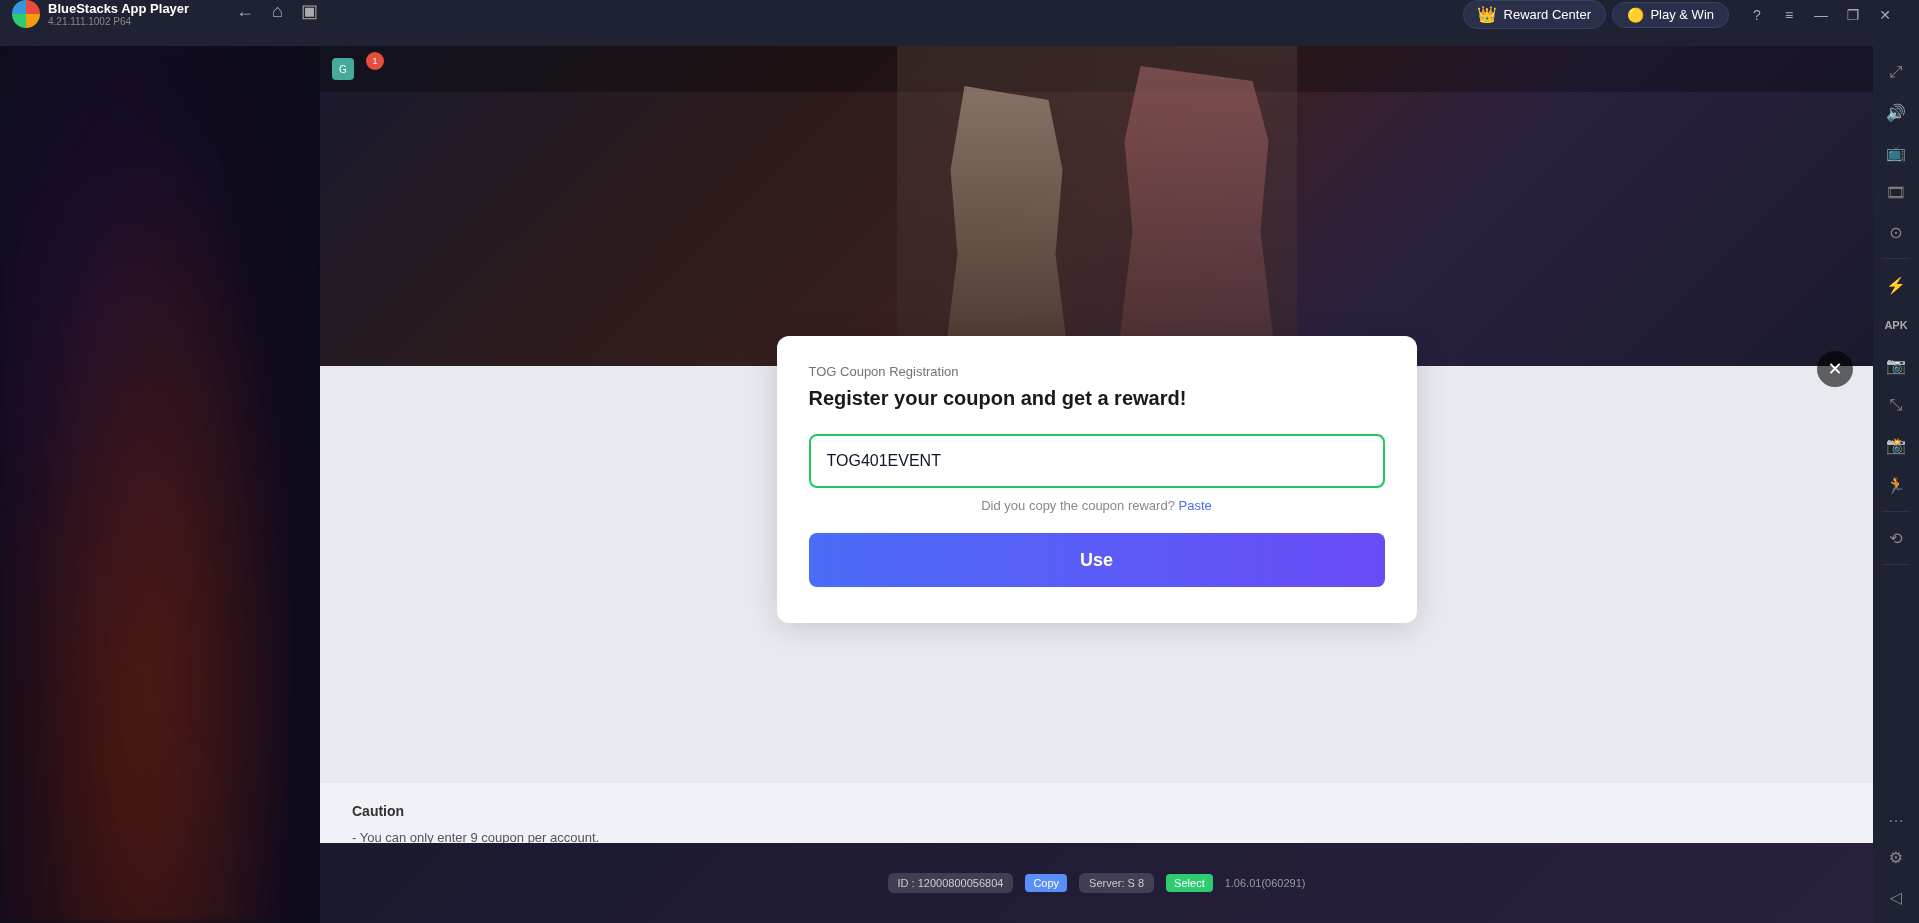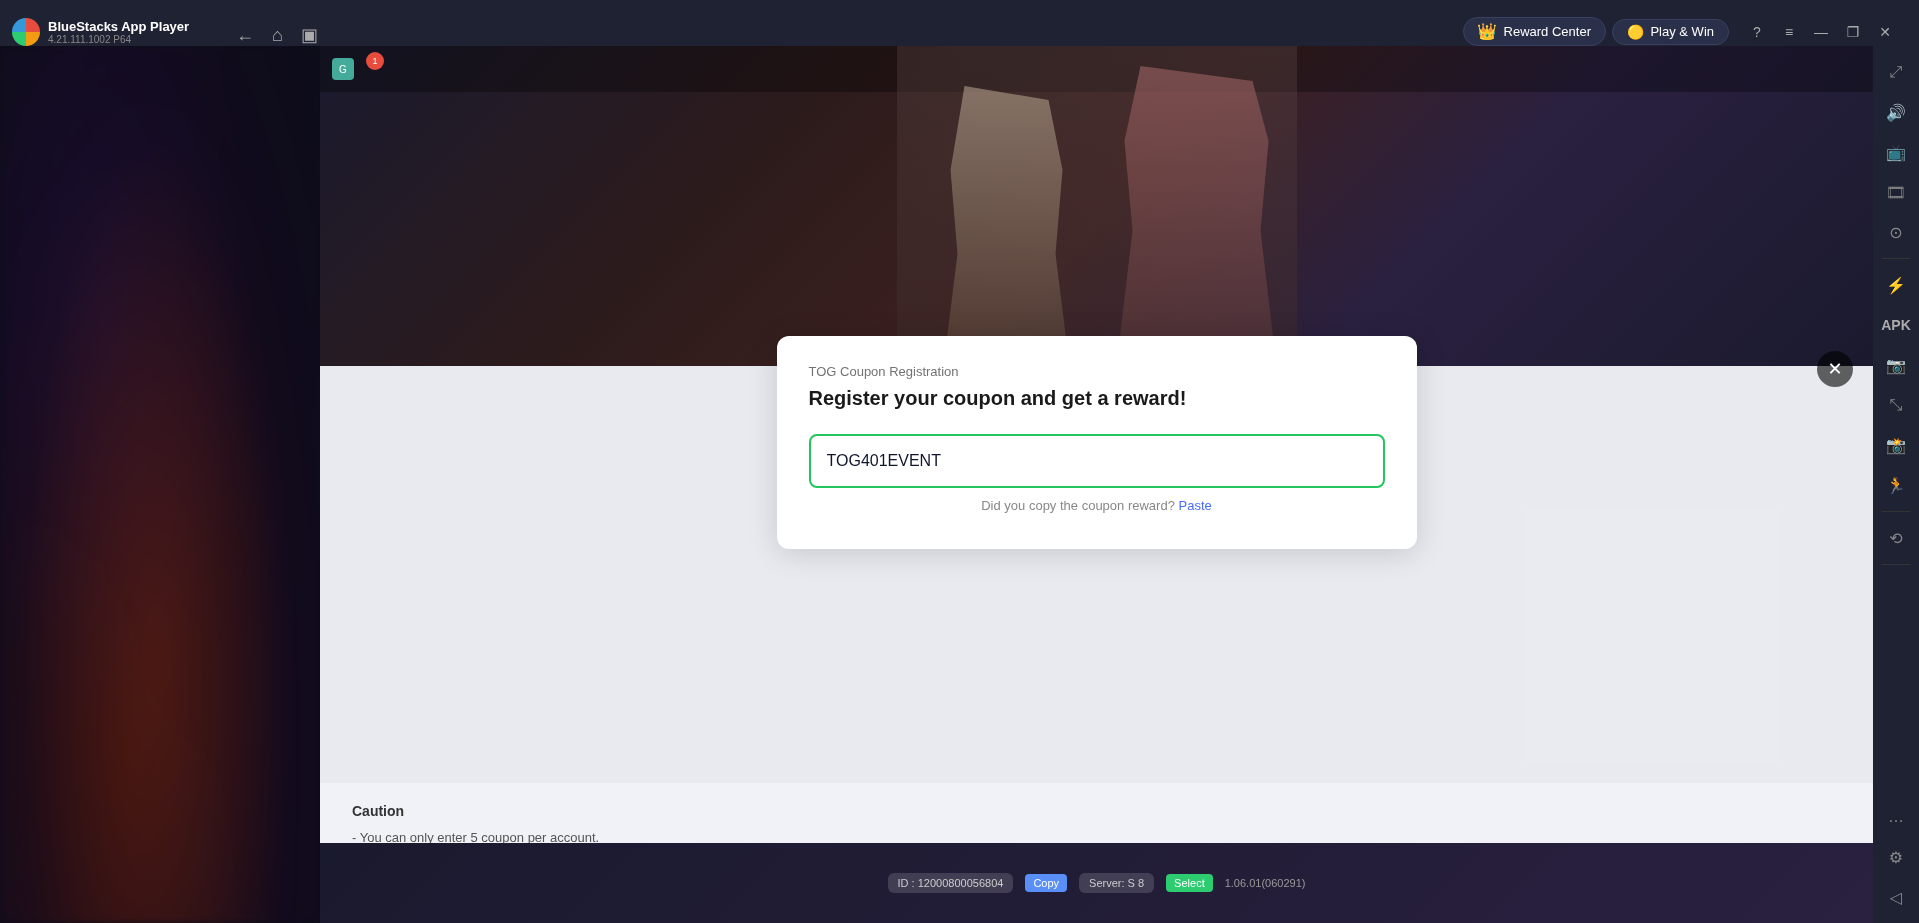--- a/index.html
+++ b/index.html
@@ -12,21 +12,21 @@
       background: #1a1a2e;
     }
 
     
     .title-bar {
       position: absolute;
       top: 0; left: 0; right: 0;
       height: 46px;
       background: #1e2233;
       display: flex;
-      align-items: flex-end;
+      align-items: flex-start;
       z-index: 100;
     }
 
     .title-bar-left {
       display: flex;
       align-items: center;
       gap: 8px;
       padding: 0 12px;
       min-width: 220px;
     }
@@ -430,21 +430,21 @@
 </div>
 
 <div class="right-sidebar">
   <div class="sidebar-icon">⤢</div>
   <div class="sidebar-icon">🔊</div>
   <div class="sidebar-icon">📺</div>
   <div class="sidebar-icon">🎞</div>
   <div class="sidebar-icon">⊙</div>
   <div class="sidebar-sep"></div>
   <div class="sidebar-icon">⚡</div>
-  <div class="sidebar-icon" style="font-size:14px;font-weight:700;color:#aaa;">APK</div>
+  <div class="sidebar-icon" style="font-size:11px;font-weight:700;color:#aaa;">APK</div>
   <div class="sidebar-icon">📷</div>
   <div class="sidebar-icon">⤡</div>
   <div class="sidebar-icon">📸</div>
   <div class="sidebar-icon">🏃</div>
   <div class="sidebar-sep"></div>
   <div class="sidebar-icon">⟲</div>
   <div class="sidebar-sep"></div>
   <div class="sidebar-spacer"></div>
   <div class="sidebar-icon">…</div>
   <div class="sidebar-icon">⚙</div>
@@ -477,26 +477,27 @@
         <div class="dialog-subtitle">TOG Coupon Registration</div>
         <div class="dialog-title">Register your coupon and get a reward!</div>
 
         <input class="coupon-input" type="text" value="TOG401EVENT" placeholder="Enter coupon code" style="">
 
         <div class="coupon-paste-hint">
           <span>Did you copy the coupon reward?</span>
           <a>Paste</a>
         </div>
 
+        <button class="use-btn">Use</button>
       </div>
 
       <div class="caution-section">
         <div class="caution-title">Caution</div>
         <div class="caution-text">
-          <div>- You can only enter 5 coupon per account.</div>
+          <div>- You can only enter 9 coupon per account.</div>
           <div>- If you are using multiple servers, you can only use your coupon for one of them.</div>
         </div>
       </div>
 
       <div class="game-bottom-strip">
         <div class="game-id-box">
           <span>ID : 12000800056804</span>
         </div>
         <div class="game-btn">Copy</div>
         <div class="game-id-box">

